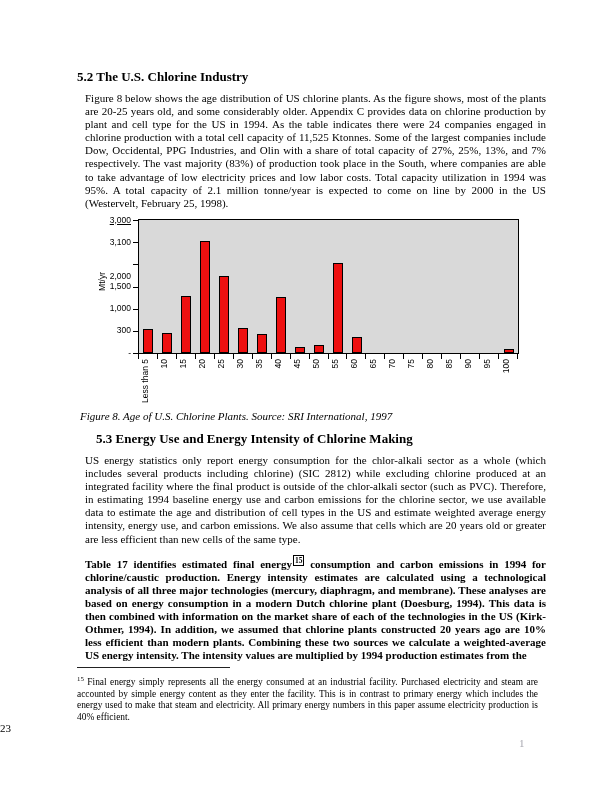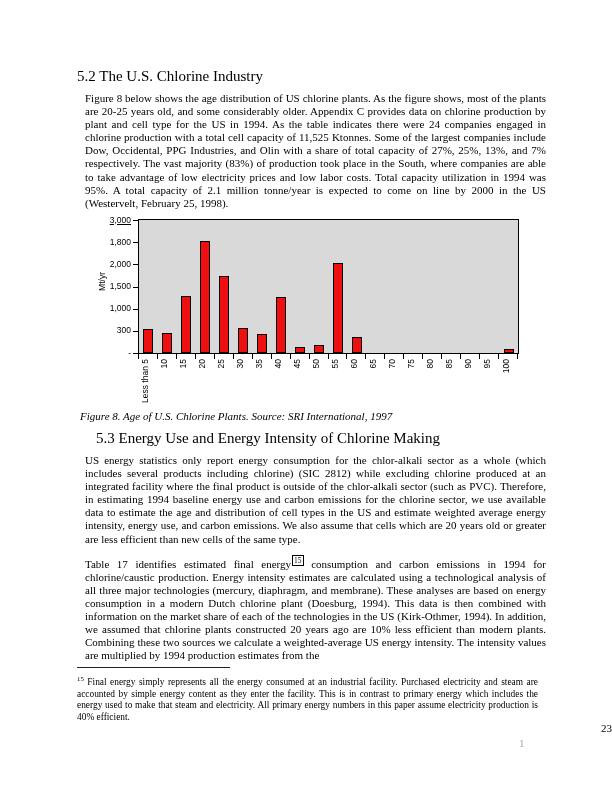--- a/index.html
+++ b/index.html
@@ -3,46 +3,46 @@
 <meta charset="utf-8">
 <style>
   html,body { margin:0; padding:0; background:#888; }
   .page {
     position:relative; width:612px; height:792px; margin:0 auto;
     background:#ffffff; overflow:hidden;
     font-family:"Liberation Serif", serif; color:#000;
   }
   .heading {
     position:absolute; left:77px; width:461px; margin:0;
-    font-size:15px; font-weight:normal; line-height:13px;
+    font-size:13px; font-weight:bold; line-height:13px;
   }
   #h52 { top:70px; }
   #h53 { top:432px;margin-left:19px; }
   .bodytext {
     position:absolute; left:77px; width:461px; margin:8px;
     font-size:11px; line-height:13.1px; text-align:justify;
   }
   #p52 { top:84px; }
   #p53 { top:446px; }
-  #pt17 { top:549px; }
+  #pt17 { top:549px;font-weight:bold; }
   .caption {
     position:absolute; left:80px; top:410px; width:461px; margin:0;
     font-size:11px; font-style:italic;
   }
   .fnref {
     font-size:7.5px; line-height:1; border:1px solid #000;
     padding:0 1px; margin-left:1px; vertical-align:super;
   }
   .fnrule { position:absolute; left:77px; top:667px; width:153px; height:1px; background:#222; }
   .footnote {
     position:absolute; left:77px; top:673px; width:461px; margin:0;
     font-size:9.4px; line-height:11.5px; text-align:justify;
   }
   .footnote sup { font-size:6.8px; }
-  .pageno { position:absolute; left:0; top:722px; width:612px; text-align:right; font-size:11px; }
+  .pageno { position:absolute; left:0; top:722px; width:612px; text-align:left; font-size:11px; }
   .watermark { position:absolute; left:519px; top:737px; font-size:11px; color:#a8a8b0; }
 
   
   #chart {
     position:absolute; left:88px; top:212px; width:450px; height:200px;
     font-family:"Liberation Sans", sans-serif; font-size:8.5px; line-height:9px;
   }
   #plot { position:absolute; left:50px; top:7px; width:379px; height:133px; border:1px solid #000; }
   .bar { position:absolute; bottom:0; width:10px; box-sizing:border-box; border:1px solid #000; }
   .ylabel { position:absolute; left:0; width:43px; text-align:right; }
@@ -75,23 +75,23 @@
         <div class="bar" title="45: 130" style="left: 156.075px; height: 5.76333px; background: rgb(238, 16, 16); border-color: rgb(0, 0, 0);"></div>
         <div class="bar" title="50: 175" style="left: 175.025px; height: 7.75833px; background: rgb(238, 16, 16); border-color: rgb(0, 0, 0);"></div>
         <div class="bar" title="55: 2040" style="left: 193.975px; height: 90.44px; background: rgb(238, 16, 16); border-color: rgb(0, 0, 0);"></div>
         <div class="bar" title="60: 350" style="left: 212.925px; height: 15.5167px; background: rgb(238, 16, 16); border-color: rgb(0, 0, 0);"></div>
         <div class="bar" title="100: 80" style="left: 364.525px; height: 3.54667px; background: rgb(238, 16, 16); border-color: rgb(0, 0, 0);"></div>
       </div>
 
   <div class="ytick" style="top: 8px;"></div>
       <div class="ylabel" style="top: 3.5px; text-decoration: underline;">3,000</div>
       <div class="ytick" style="top: 30.1667px;"></div>
-      <div class="ylabel" style="top: 25.6667px;">1,800</div>
+      <div class="ylabel" style="top: 25.6667px;">3,100</div>
       <div class="ytick" style="top: 52.3333px;"></div>
-      <div class="ylabel" style="top: 48px;">2,000</div>
+      <div class="ylabel" style="top: 60px;">2,000</div>
       <div class="ytick" style="top: 74.5px;"></div>
       <div class="ylabel" style="top: 70px;">1,500</div>
       <div class="ytick" style="top: 96.6667px;"></div>
       <div class="ylabel" style="top: 92.1667px;">1,000</div>
       <div class="ytick" style="top: 118.833px;"></div>
       <div class="ylabel" style="top: 114.333px;">300</div>
       <div class="ytick" style="top: 141px;"></div>
       <div class="ylabel" style="top: 136.5px;">-</div>
       <div class="xtick" style="left: 50px; top: 142px;"></div>
       <div class="xtick" style="left: 68.95px; top: 142px;"></div>

